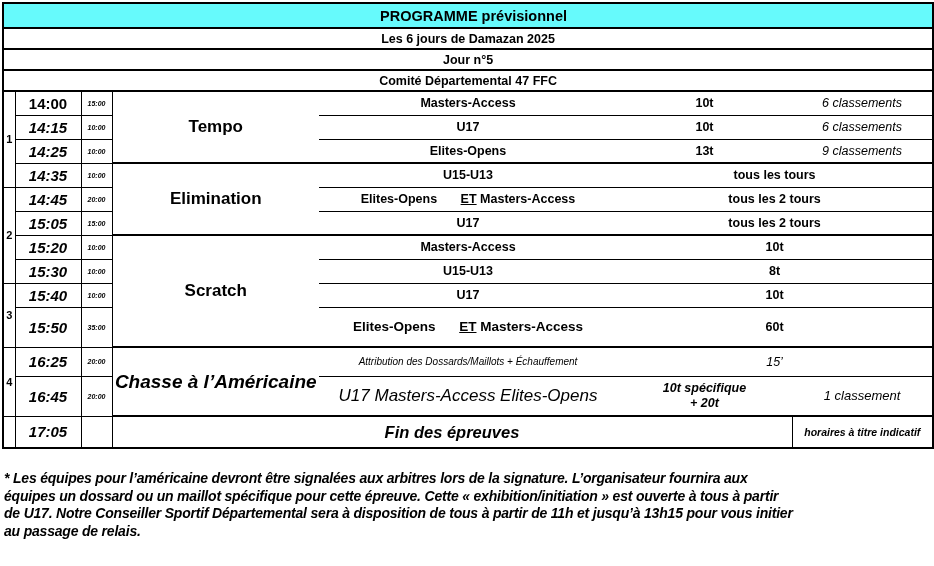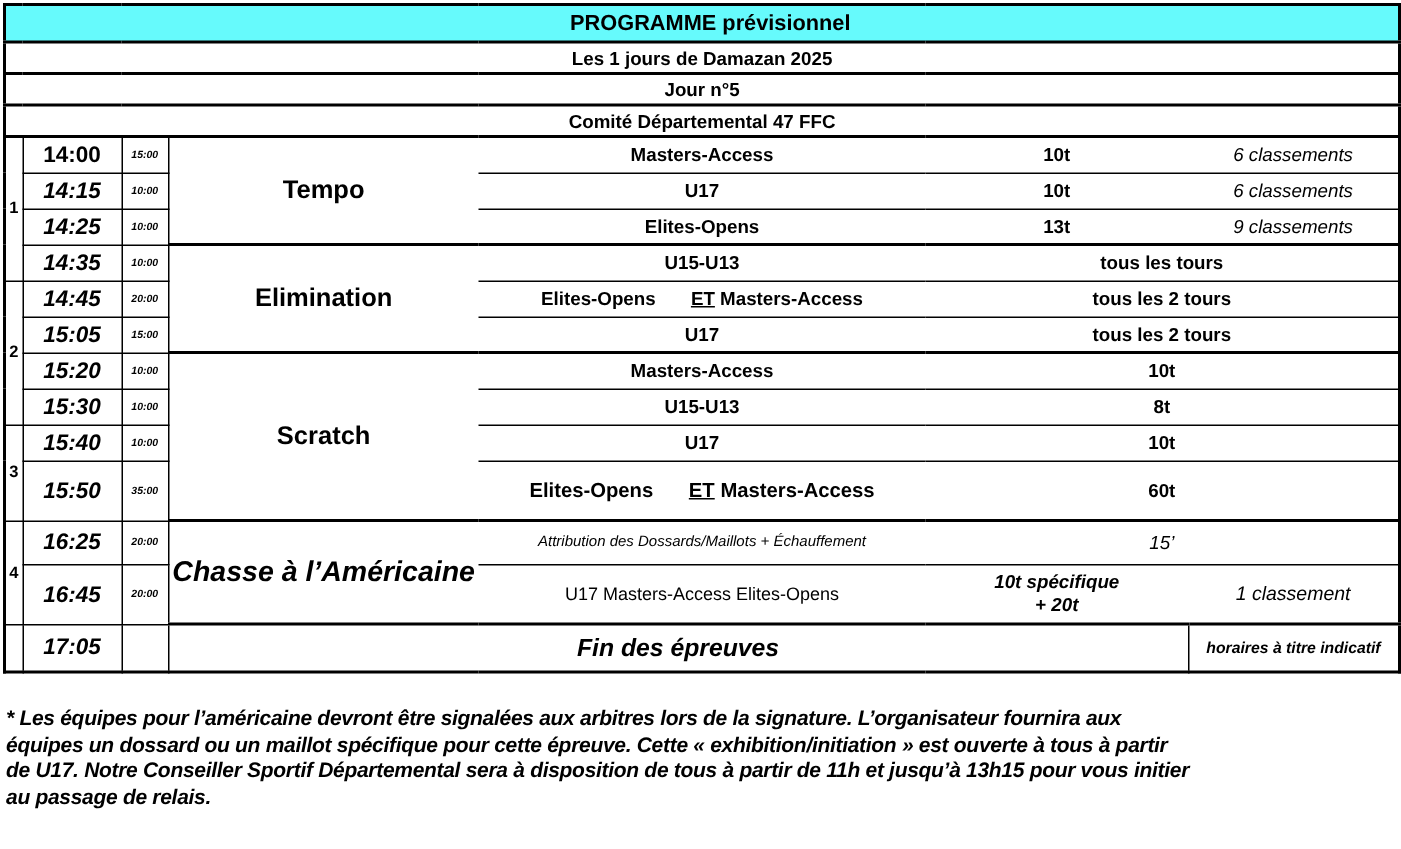--- a/index.html
+++ b/index.html
@@ -67,21 +67,21 @@
     font-size: 17px;
     border-bottom: 2px solid #000;
   }
   td.event.amer { font-style: italic; font-size: 19px; }
   
   td.cat, td.laps, td.cls { border-top: 1px solid #000; }
   td.sec { border-bottom: 2px solid #000; }
   td.cat { font-weight: bold; font-size: 12.5px; }
   td.cat.big { font-size: 13.5px; }
   td.cat.attr { font-weight: normal; font-style: italic; font-size: 10px; }
-  td.cat.trio { font-weight: normal; font-size: 12px; }
+  td.cat.trio { font-weight: normal; font-style: italic; font-size: 17px; }
   td.laps { font-weight: bold; font-size: 12.5px; }
   td.laps.it { font-style: italic; line-height: 1.2; }
   td.laps.plain { font-weight: normal; font-style: italic; }
   td.cls { font-weight: normal; font-style: italic; font-size: 12.5px; }
   span.u { text-decoration: underline; padding-left: 20px; }
   
   td.fin {
     font-weight: bold;
     font-style: italic;
     font-size: 16.5px;
@@ -116,21 +116,21 @@
         <col style="width:298px">
         <col style="width:175px">
       <col style="width:141px">
     </colgroup>
 
     <tbody>
         <tr class="hdr1">
       <td colspan="7" style="background:#66FAFC">PROGRAMME prévisionnel</td>
     </tr>
     <tr class="hdr">
-      <td colspan="7">Les 1 jours de Damazan 2025</td>
+      <td colspan="7">Les 6 jours de Damazan 2025</td>
     </tr>
     <tr class="hdr">
       <td colspan="7">Jour n°5</td>
     </tr>
     <tr class="hdr">
       <td colspan="7">Comité Départemental 47 FFC</td>
     </tr>
 
     <tr style="height:24px">
       <td class="num" rowspan="4">1</td>

